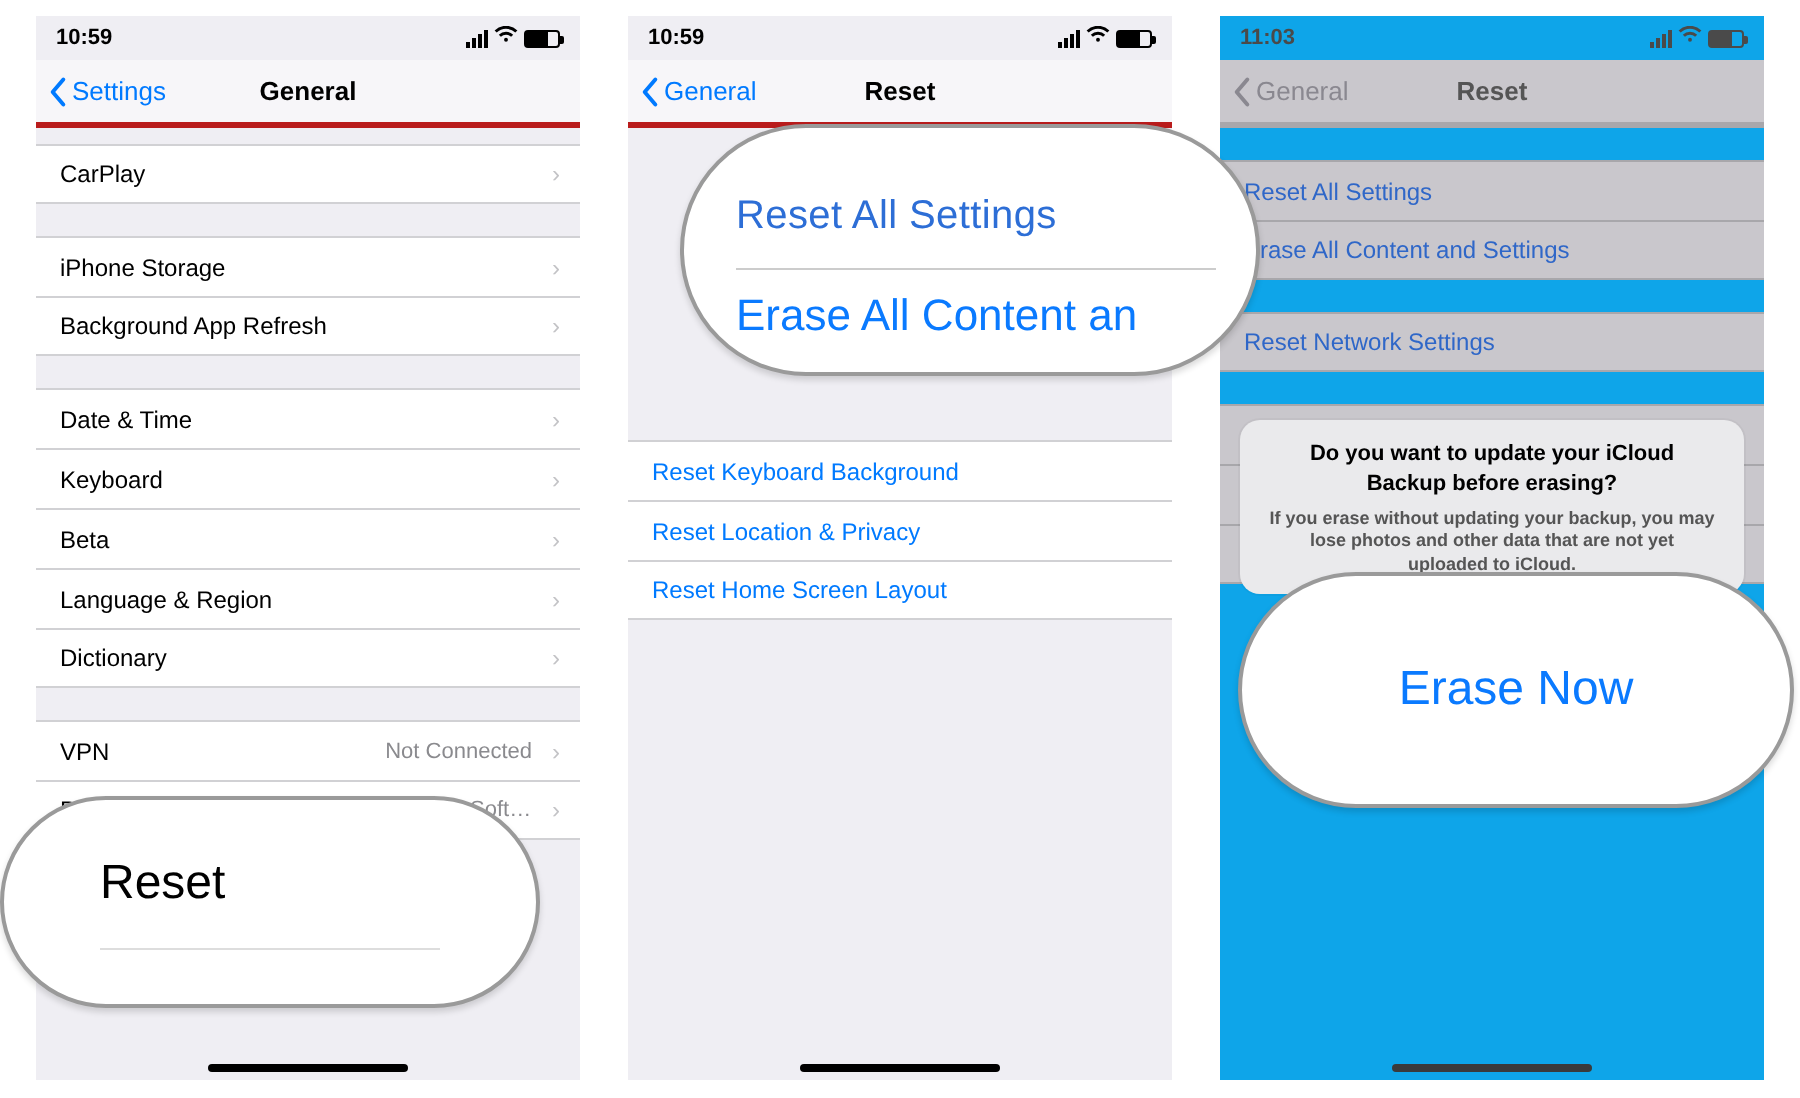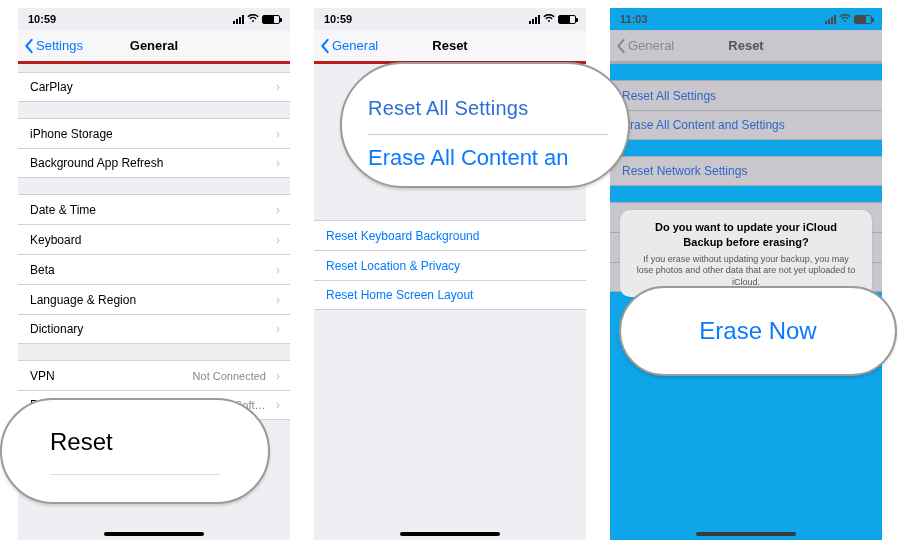--- a/index.html
+++ b/index.html
@@ -103,36 +103,36 @@
     box-shadow: 0 2px 3px rgba(0,0,0,.15);
     pointer-events:none;
   }
   #bubble-reset { left:0px; top:398px; width:270px; height:106px; justify-content:flex-start; padding-left:48px; }
   #bubble-reset .t1 { font-size:24px; font-weight:400; color:#000; }
   #bubble-reset .line { margin-top:18px; border-top:1px solid #ddd; width:170px;}
   #bubble-erase { left:340px; top:62px; width:290px; height:126px; flex-direction:column; align-items:flex-start; padding:18px 20px 0 26px; }
   #bubble-erase .t0 { color:#2d6ed6; font-size:20px; margin-bottom:14px; letter-spacing:.2px;}
   #bubble-erase .t1 { color:#0a7aff; font-size:22px; }
   #bubble-erase .line0 { border-top:1px solid #ccc; margin-bottom:10px; width:240px;}
-  #bubble-now { left:619px; top:286px; width:278px; height:90px; }
+  #bubble-now { left:619px; top:286px; width:278px; height:118px; }
   #bubble-now .t1 { color:#0a7aff; font-size:24px; font-weight:400; }
 
   
   .alert {
     position:absolute;
     left:10px; right:10px;
     top:202px;
     background:#eaeaec;
     border-radius:10px;
     overflow:hidden;
     box-shadow:0 0 0 1px rgba(0,0,0,.03);
   }
   .alert .msg { padding:10px 14px 8px; text-align:center; }
   .alert .msg .b { font-size:11px; font-weight:700; line-height:1.35;text-align:center;}
-  .alert .msg .s { font-size:9px; color:#555; margin-top:4px; line-height:1.3;}
+  .alert .msg .s { font-size:9px; color:#555; margin-top:4px; line-height:1.3;font-weight:bold;}
 </style>
 </head>
 <body>
 
 <div class="stage">
 
   <div class="phone">
     <div class="status">
       <span>10:59</span>
       <span class="right">

